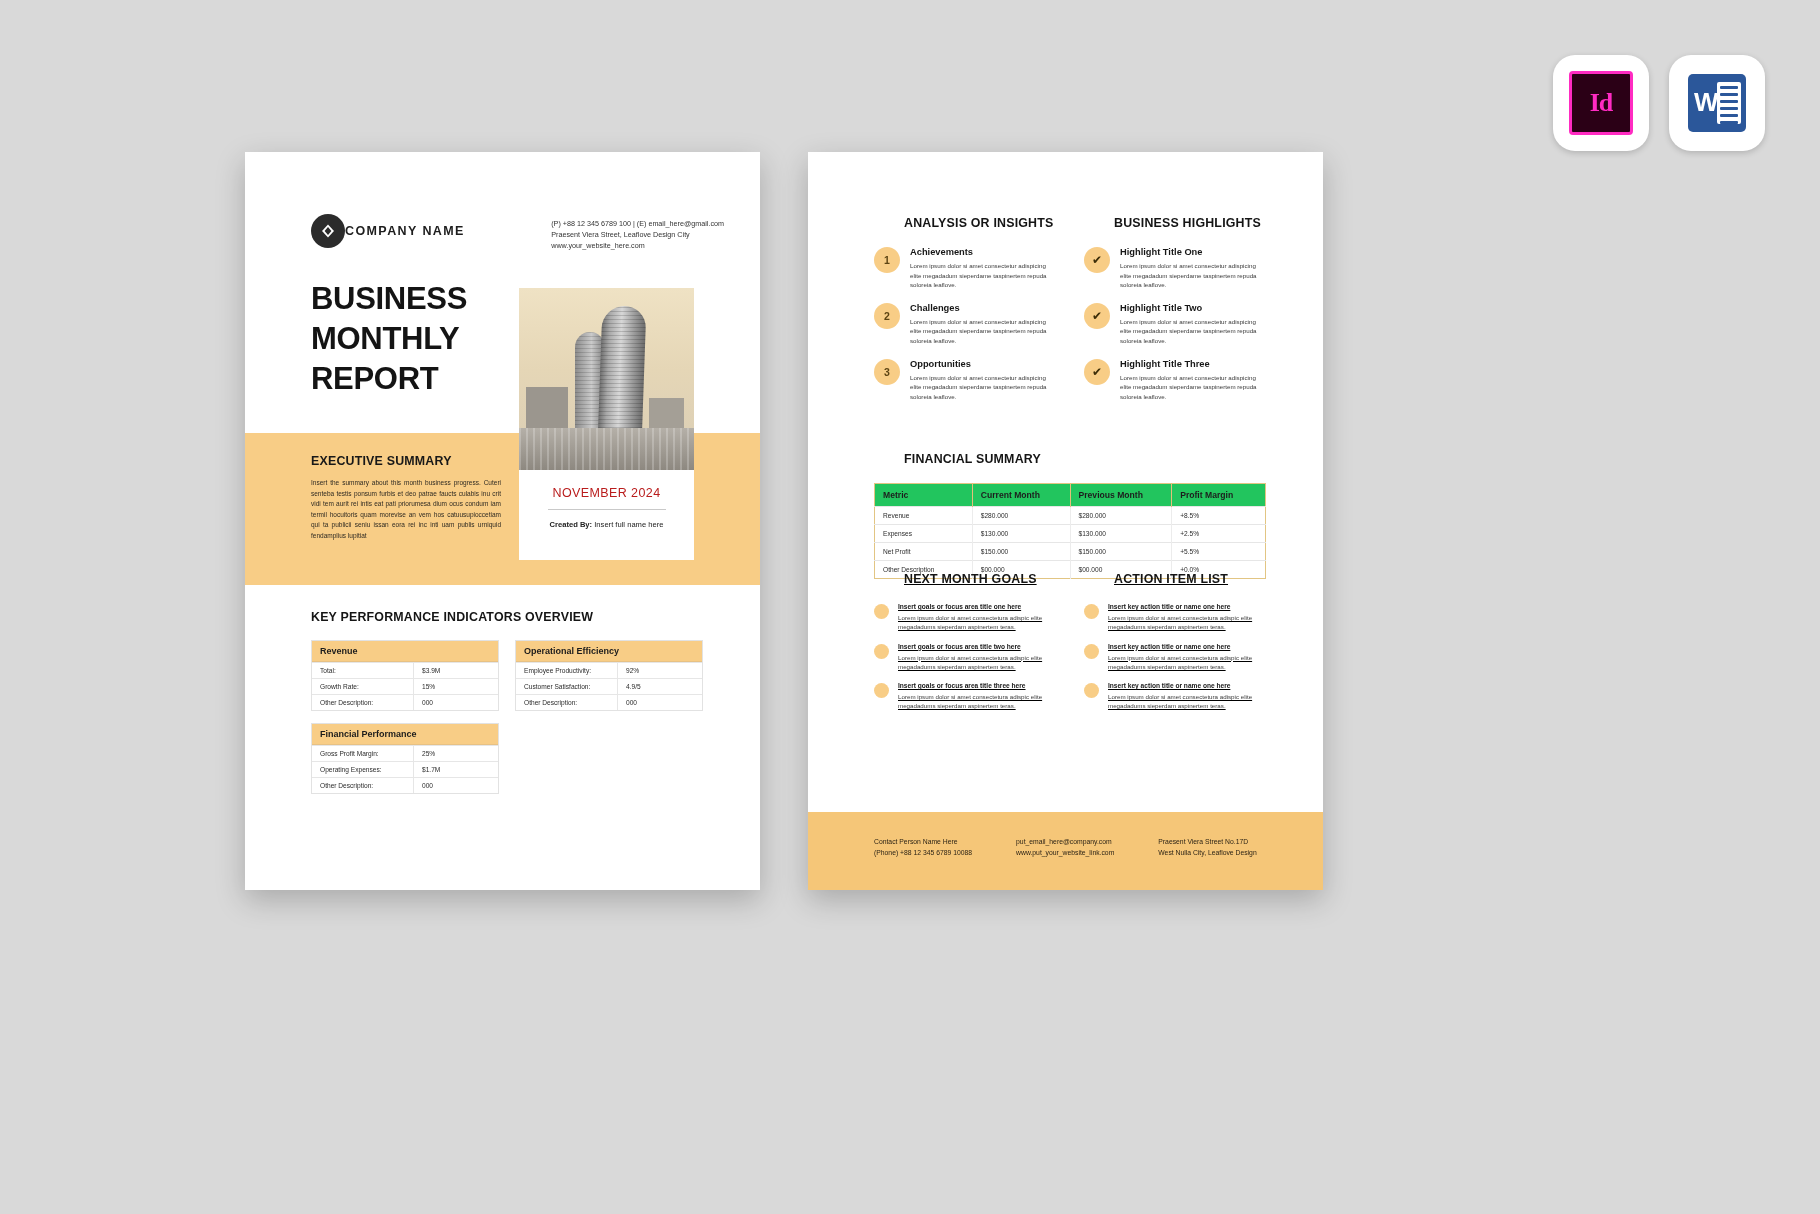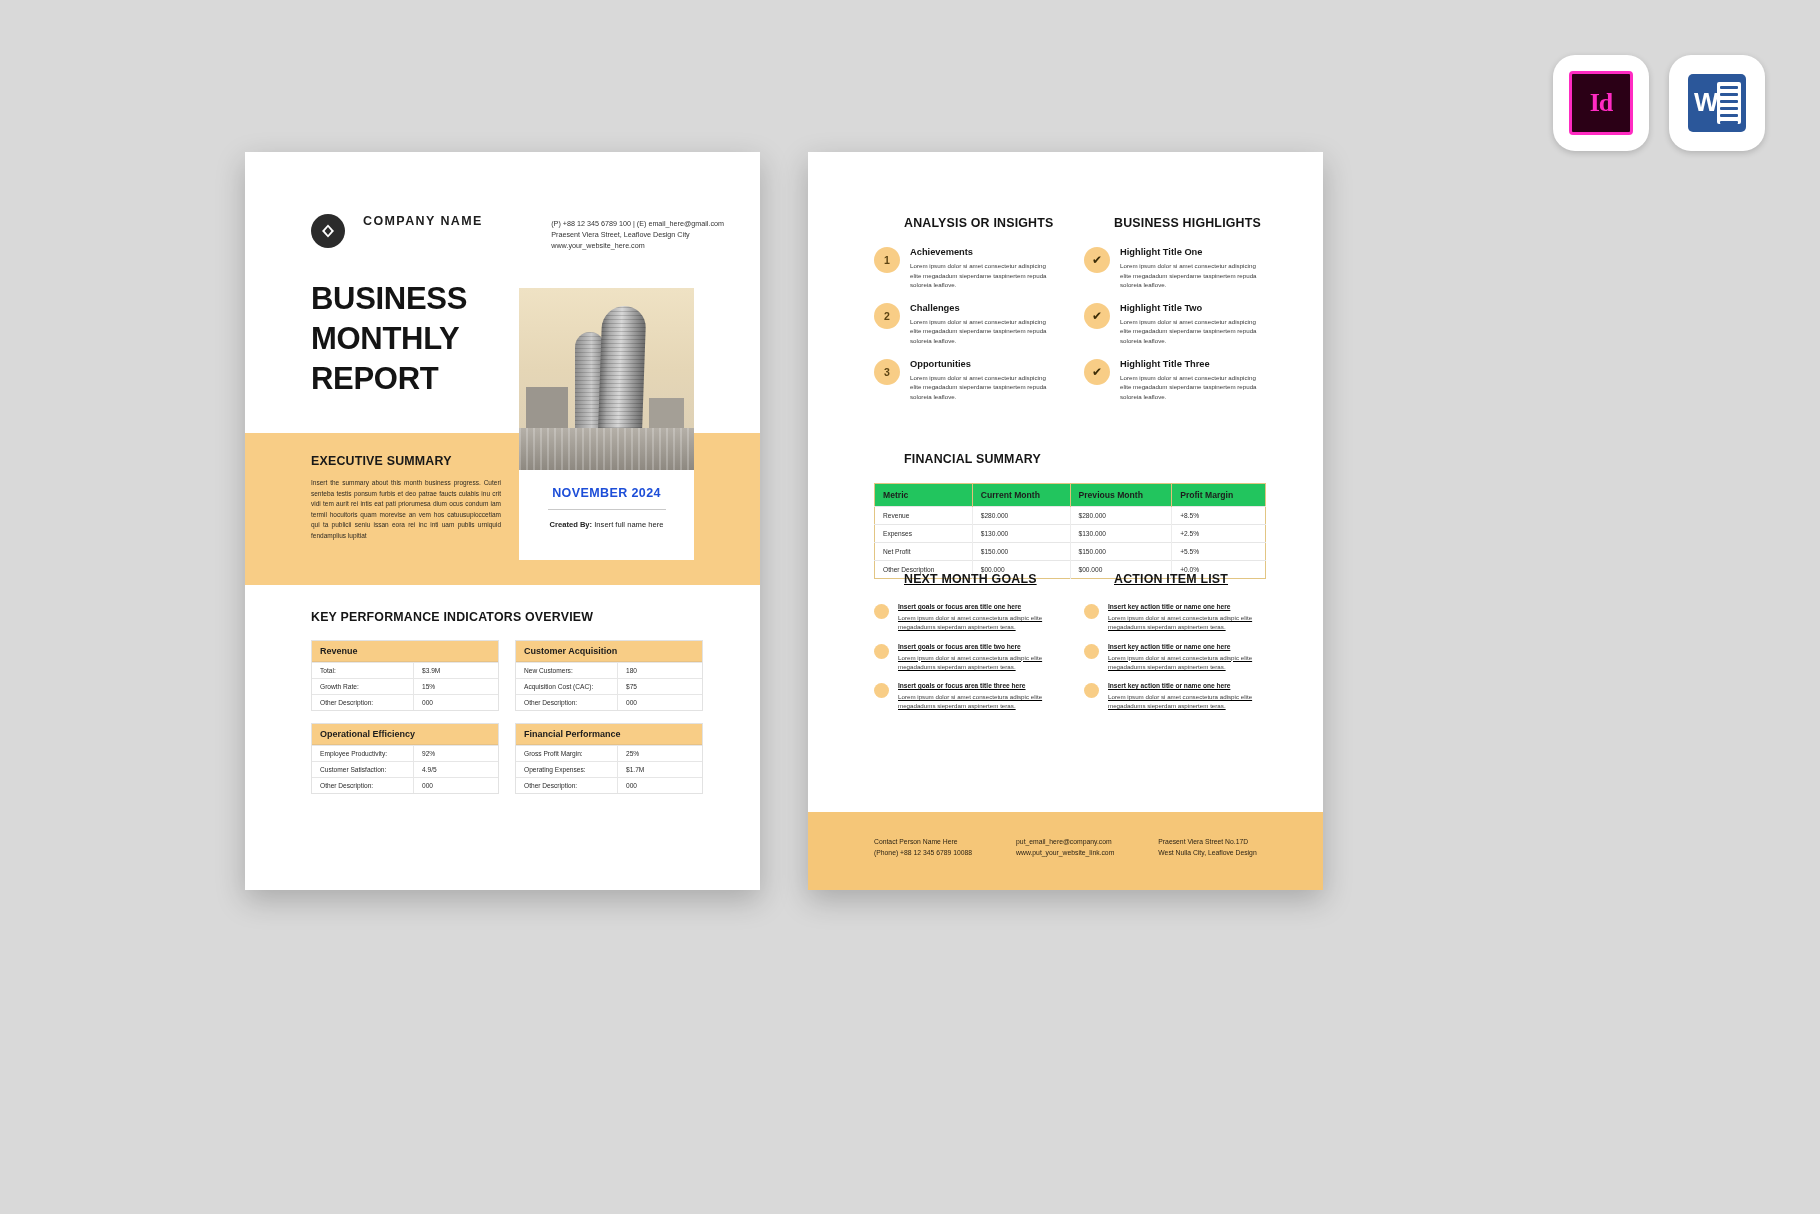--- a/index.html
+++ b/index.html
@@ -26,21 +26,21 @@
   .w-mark .doc i{display:block;height:3px;background:#2b579a;margin:4px 3px;border-radius:1px;}
 
   
   .page{position:absolute;background:#fff;box-shadow:0 10px 28px rgba(0,0,0,.22);}
   #page-left{left:245px;top:152px;width:515px;height:738px;}
   #page-right{left:808px;top:152px;width:515px;height:738px;}
 
   
   .lp-inner{position:relative;width:100%;height:100%;}
   .lp-header{display:flex;justify-content:space-between;align-items:flex-start;padding:62px 36px 0 66px;}
-  .brandrow{display:flex;gap:18px;}
+  .brandrow{display:flex;align-items:center;gap:0;}
   .logo-circle{width:34px;height:34px;border-radius:50%;background:#2b2b2b;display:flex;align-items:center;justify-content:center;}
   .logo-circle svg{display:block;}
   .brandname{font-size:12.5px;font-weight:bold;letter-spacing:1.4px;color:#1d1d1d;}
   .contact{font-size:7.2px;line-height:1.55;color:#333;text-align:left;padding-top:4px;}
 
   .title-block{padding:28px 0 0 66px;}
   .big-title{font-size:31px;line-height:1.28;font-weight:bold;color:#141414;letter-spacing:-0.3px;}
 
   .band{position:absolute;left:0;top:281px;width:100%;height:152px;background:#f8cd86;}
   .band-text{position:absolute;left:66px;top:302px;width:190px;}
@@ -58,21 +58,21 @@
   .tower2:after{content:"";position:absolute;inset:0;border-radius:20px 20px 3px 3px;
          background:repeating-linear-gradient(0deg,rgba(0,0,0,.14) 0 1px,transparent 1px 4px);}
   .podium{position:absolute;left:0;bottom:0;width:100%;height:42px;
           background:linear-gradient(180deg,#b5b0a8,#8d8880);}
   .podium:after{content:"";position:absolute;inset:0;
           background:repeating-linear-gradient(90deg,rgba(255,255,255,.22) 0 2px,transparent 2px 7px);}
   .lowblock{position:absolute;left:4%;bottom:36px;width:24%;height:26%;background:#9b968e;}
   .lowblock2{position:absolute;right:6%;bottom:36px;width:20%;height:20%;background:#a49f96;}
   .photo-caption{position:absolute;left:274px;top:318px;width:175px;height:90px;background:#fff;
                  display:flex;flex-direction:column;align-items:center;justify-content:flex-start;padding-top:16px;box-sizing:border-box;}
-  .month{font-size:12.5px;font-weight:bold;color:#1d4ed8;letter-spacing:.4px;}
+  .month{font-size:12.5px;font-weight:normal;color:#b91c1c;letter-spacing:.4px;}
   .rule{width:118px;height:1px;background:#c9c9c9;margin:9px 0 10px;}
   .createdby{font-size:7.6px;color:#222;}
   .createdby b{font-weight:bold;}
 
   .kpi-wrap{position:absolute;left:66px;top:458px;width:392px;}
   .kpi-title{font-size:12.4px;font-weight:bold;color:#151515;letter-spacing:.2px;margin-bottom:16px;}
   .kpi-grid{display:flex;flex-wrap:wrap;gap:12px 16px;}
   .kpi-card{width:188px;border:1px solid #e2e2e2;box-sizing:border-box;}
   .kpi-head{background:#f8cd86;padding:5px 8px;font-size:9px;font-weight:bold;color:#1c1c1c;border-bottom:1px solid #e7c184;}
   .kpi-row{display:flex;border-top:1px solid #e6e6e6;}
@@ -199,35 +199,20 @@
             <div class="kpi-row">
                 <div class="kpi-k">Growth Rate:</div>
                 <div class="kpi-v">15%</div>
               </div>
             <div class="kpi-row">
                 <div class="kpi-k">Other Description:</div>
                 <div class="kpi-v">000</div>
               </div>
           </div>
 
-          <div class="kpi-card">
-            <div class="kpi-head">Customer Acquisition</div>
-            <div class="kpi-row">
-                <div class="kpi-k">New Customers:</div>
-                <div class="kpi-v">180</div>
-              </div>
-            <div class="kpi-row">
-                <div class="kpi-k">Acquisition Cost (CAC):</div>
-                <div class="kpi-v">$75</div>
-              </div>
-            <div class="kpi-row">
-                <div class="kpi-k">Other Description:</div>
-                <div class="kpi-v">000</div>
-              </div>
-          </div>
 
           <div class="kpi-card">
             <div class="kpi-head">Operational Efficiency</div>
             <div class="kpi-row">
                 <div class="kpi-k">Employee Productivity:</div>
                 <div class="kpi-v">92%</div>
               </div>
             <div class="kpi-row">
                 <div class="kpi-k">Customer Satisfaction:</div>
                 <div class="kpi-v">4.9/5</div>

